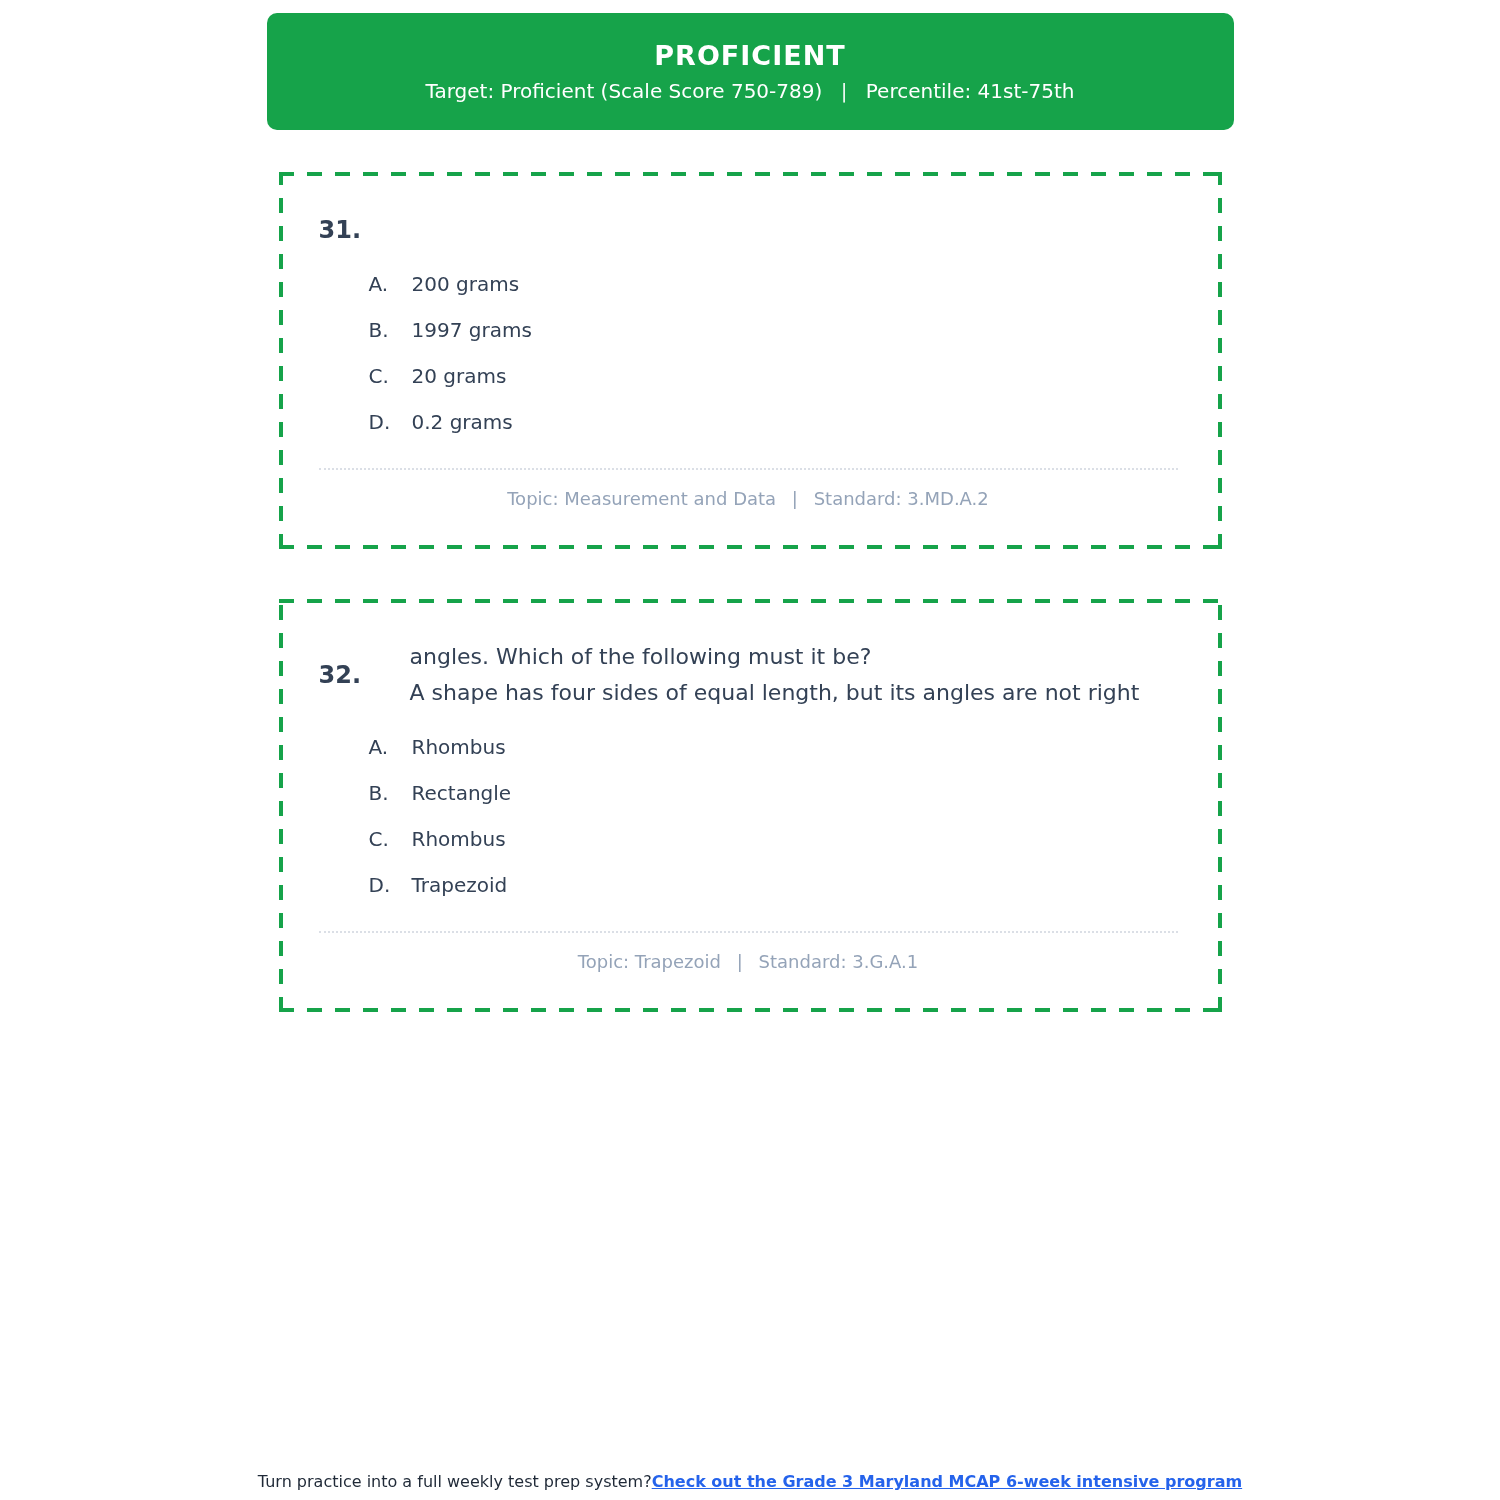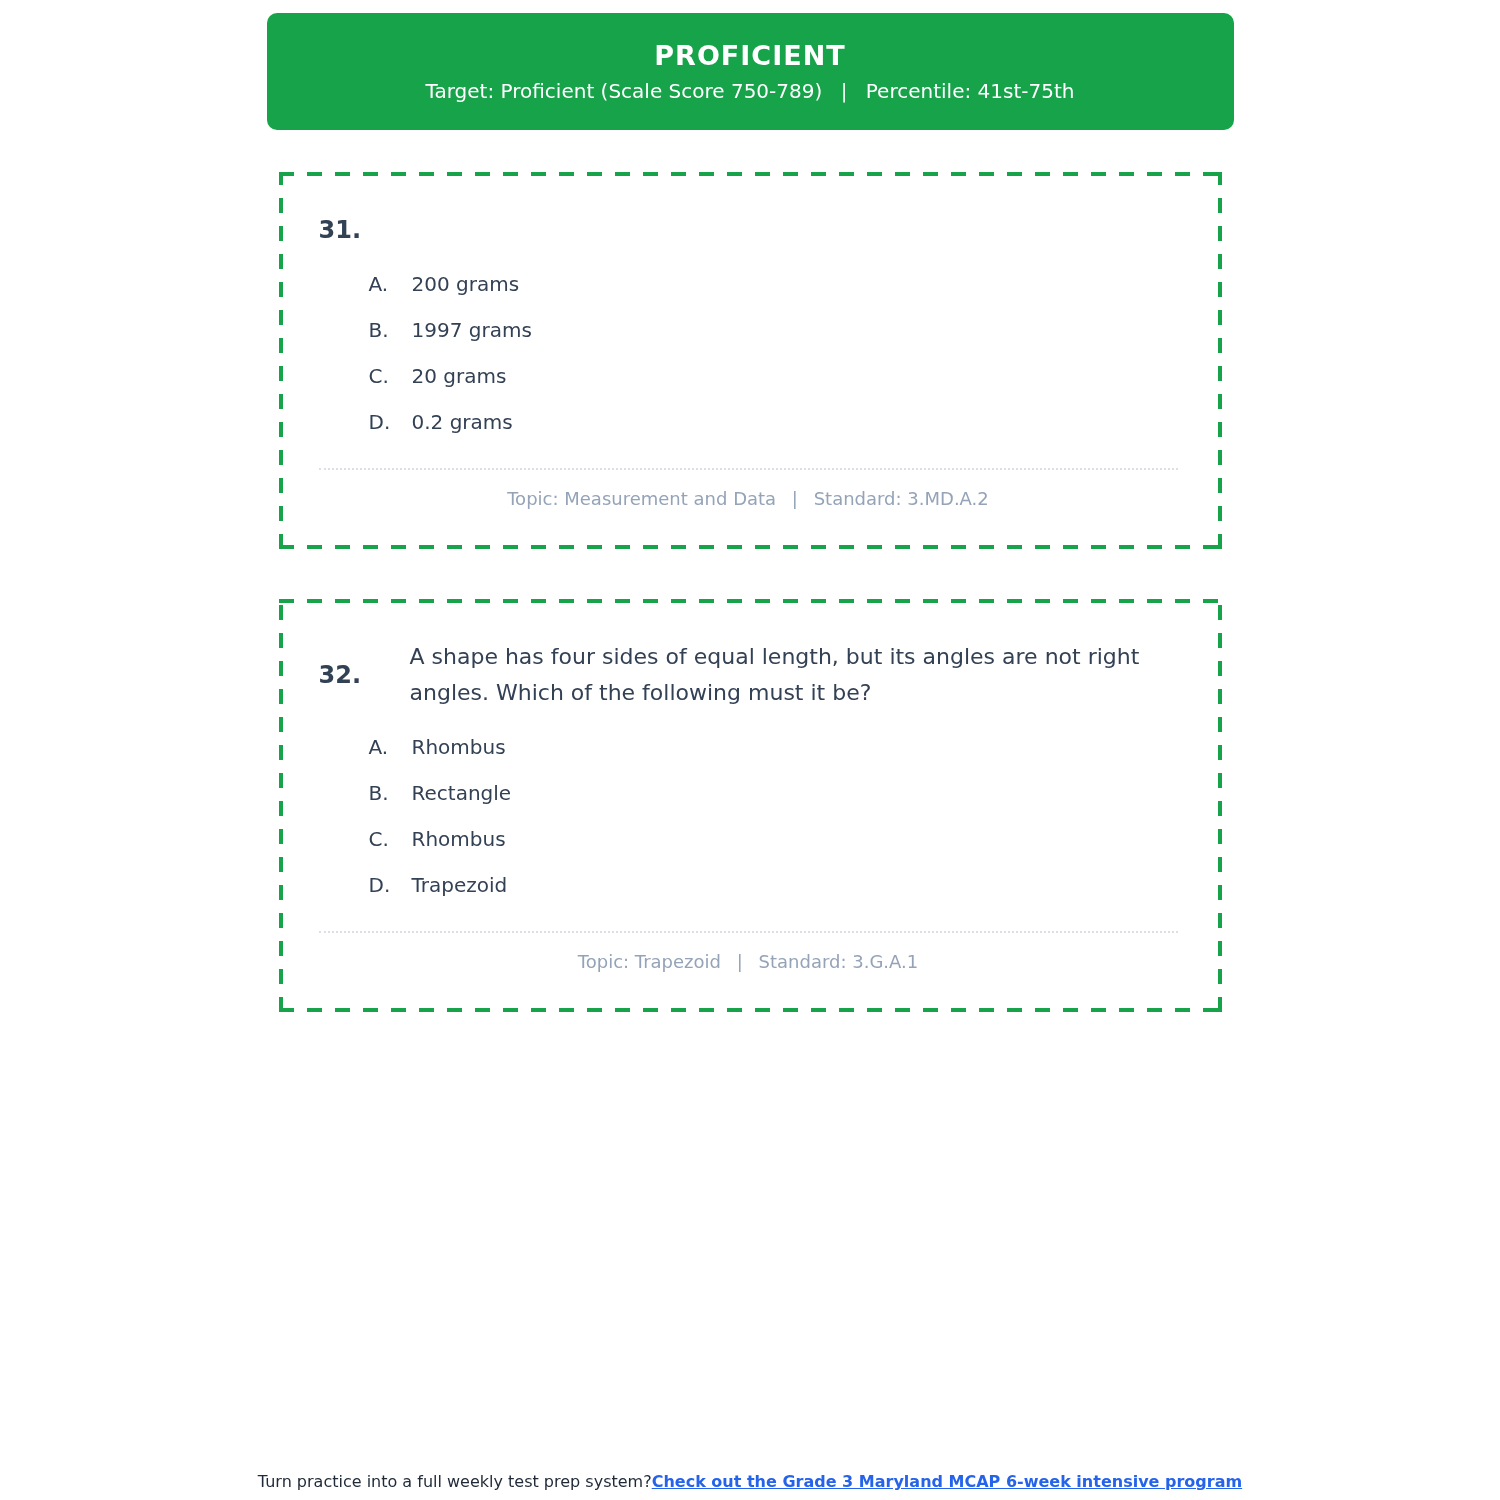--- a/index.html
+++ b/index.html
@@ -161,22 +161,22 @@
       <span>Topic: Measurement and Data</span>
       <span class="sep">|</span>
       <span>Standard: 3.MD.A.2</span>
     </div>
   </section>
 
   <section class="card second">
     <div class="q-row">
       <div class="q-num">32.</div>
       <div class="q-text">
+        <div class="q-line">angles. Which of the following must it be?</div>
         <div class="q-line">A shape has four sides of equal length, but its angles are not right</div>
-        <div class="q-line">angles. Which of the following must it be?</div>
       </div>
     </div>
     <div class="options">
       <div class="option">
         <span class="opt-letter">A.</span>
         <span class="opt-text">Rhombus</span>
       </div>
       <div class="option">
         <span class="opt-letter">B.</span>
         <span class="opt-text">Rectangle</span>

